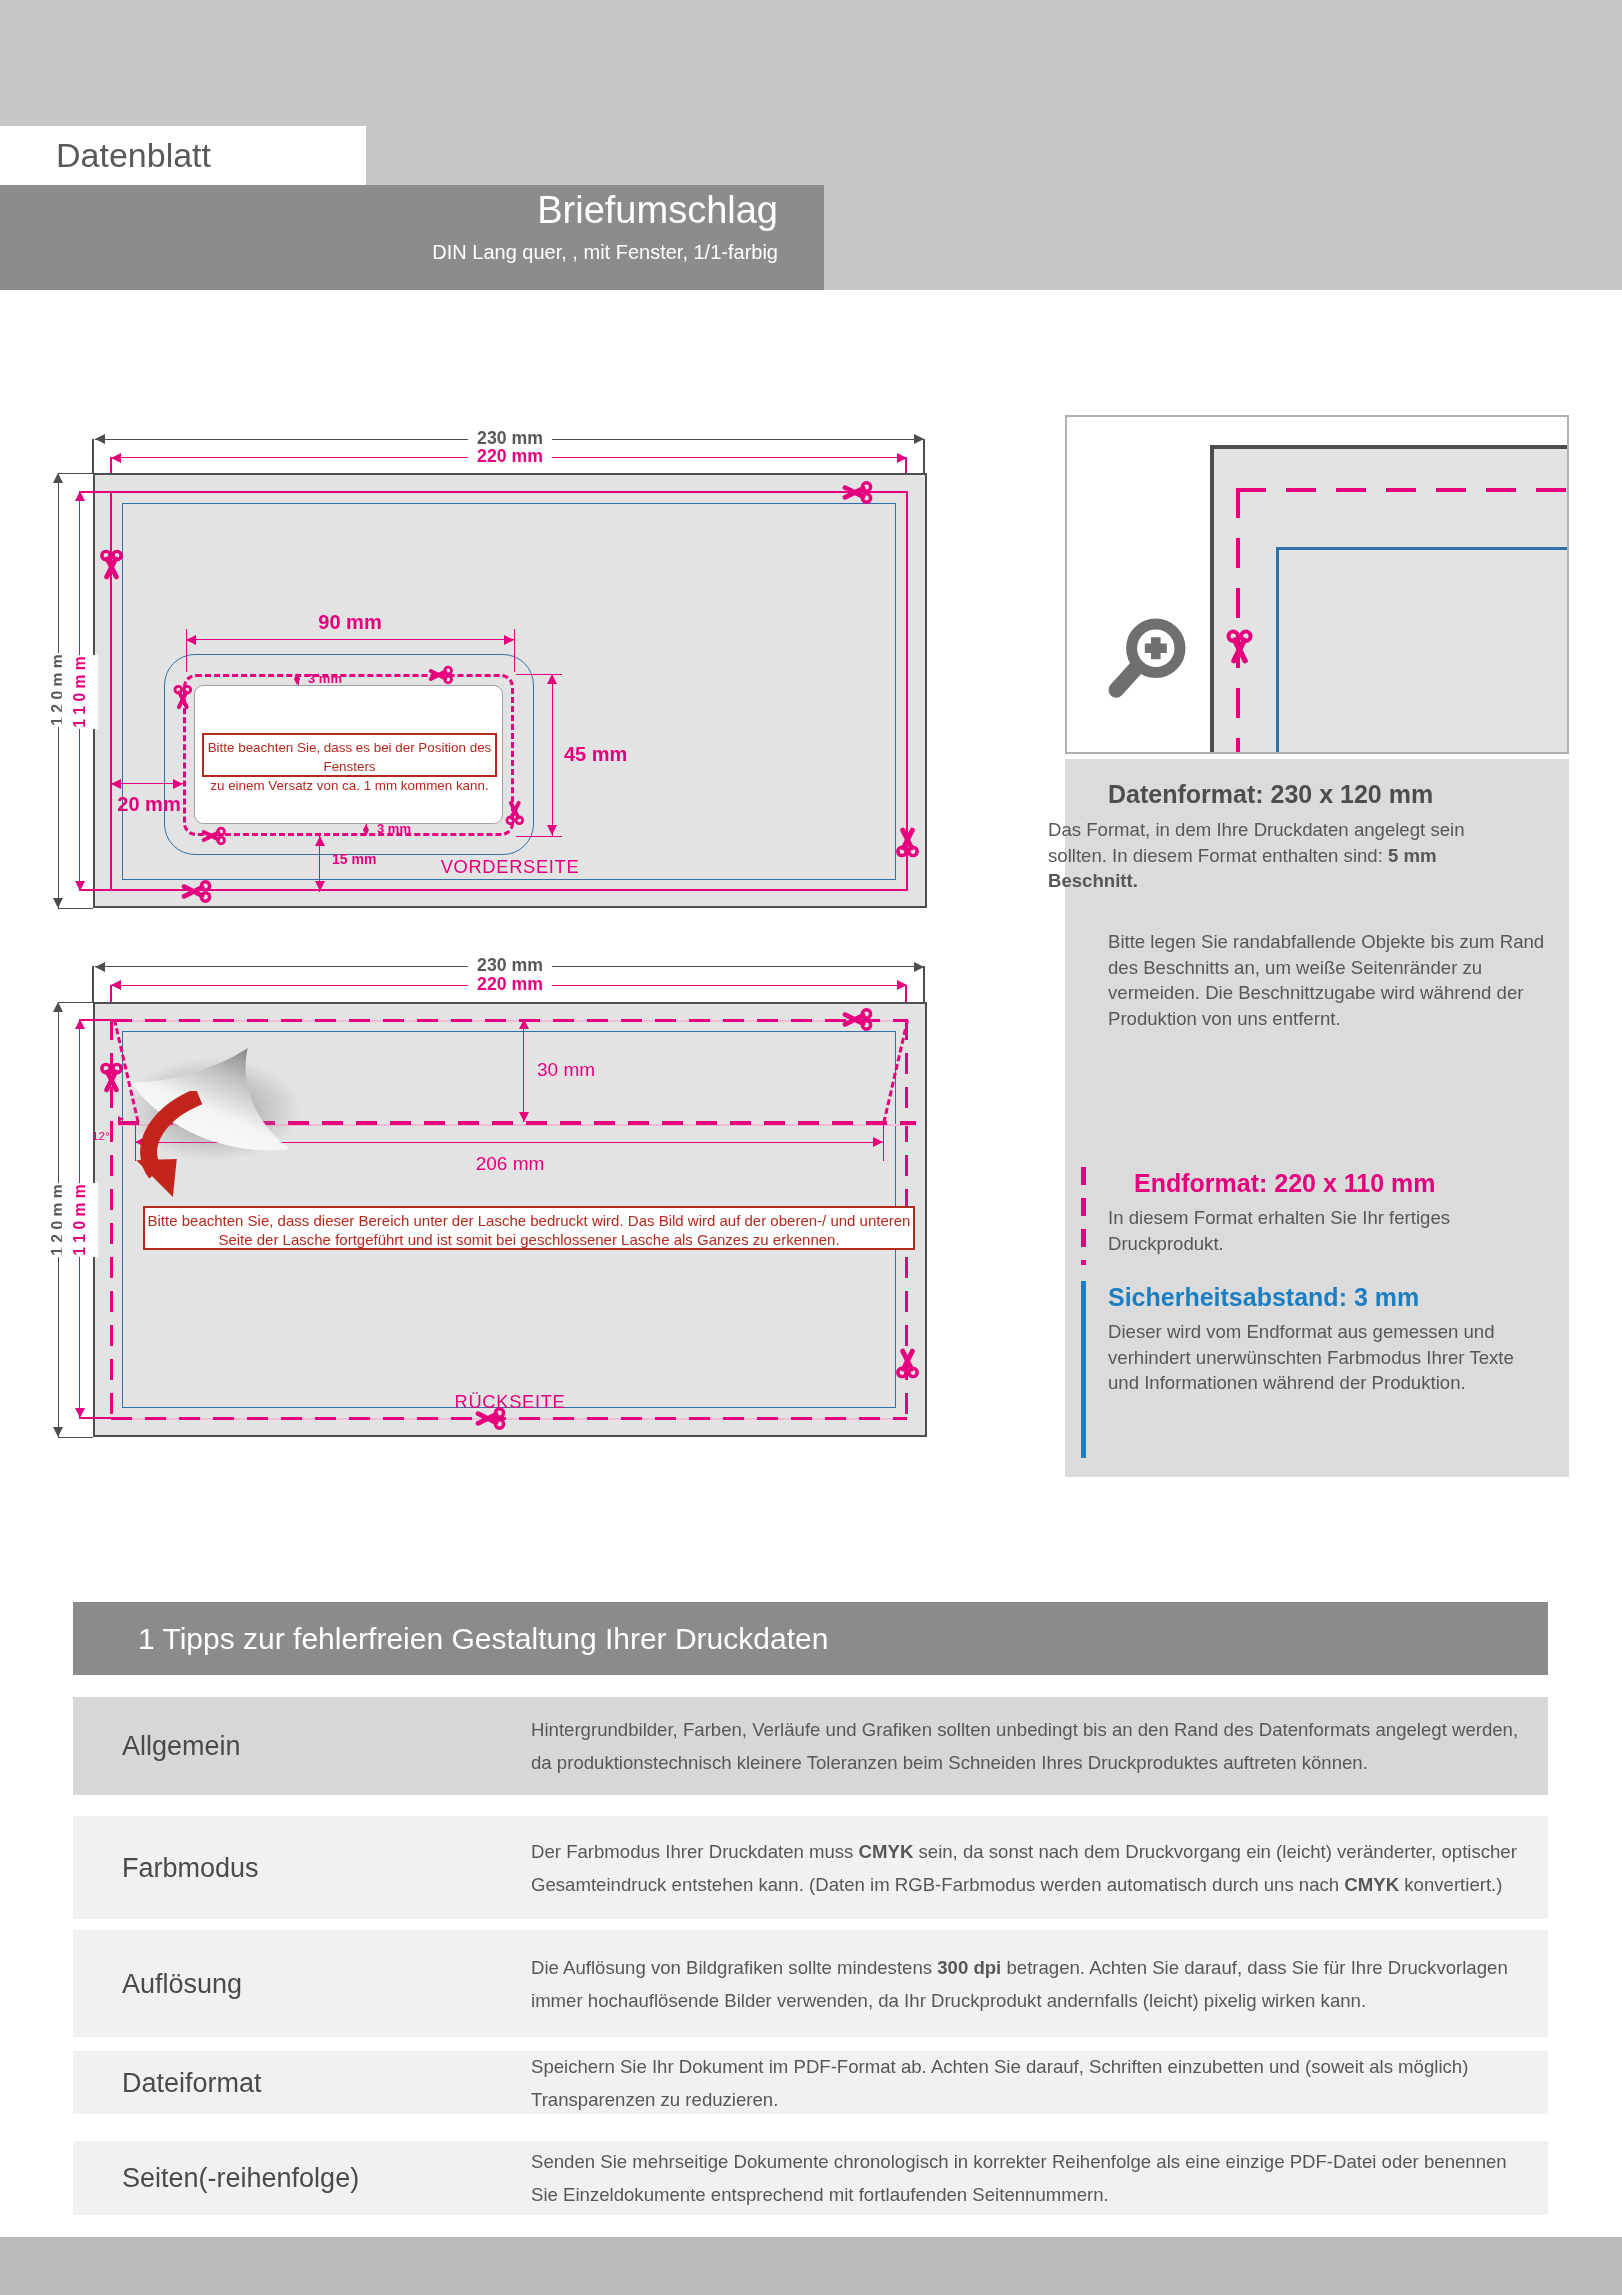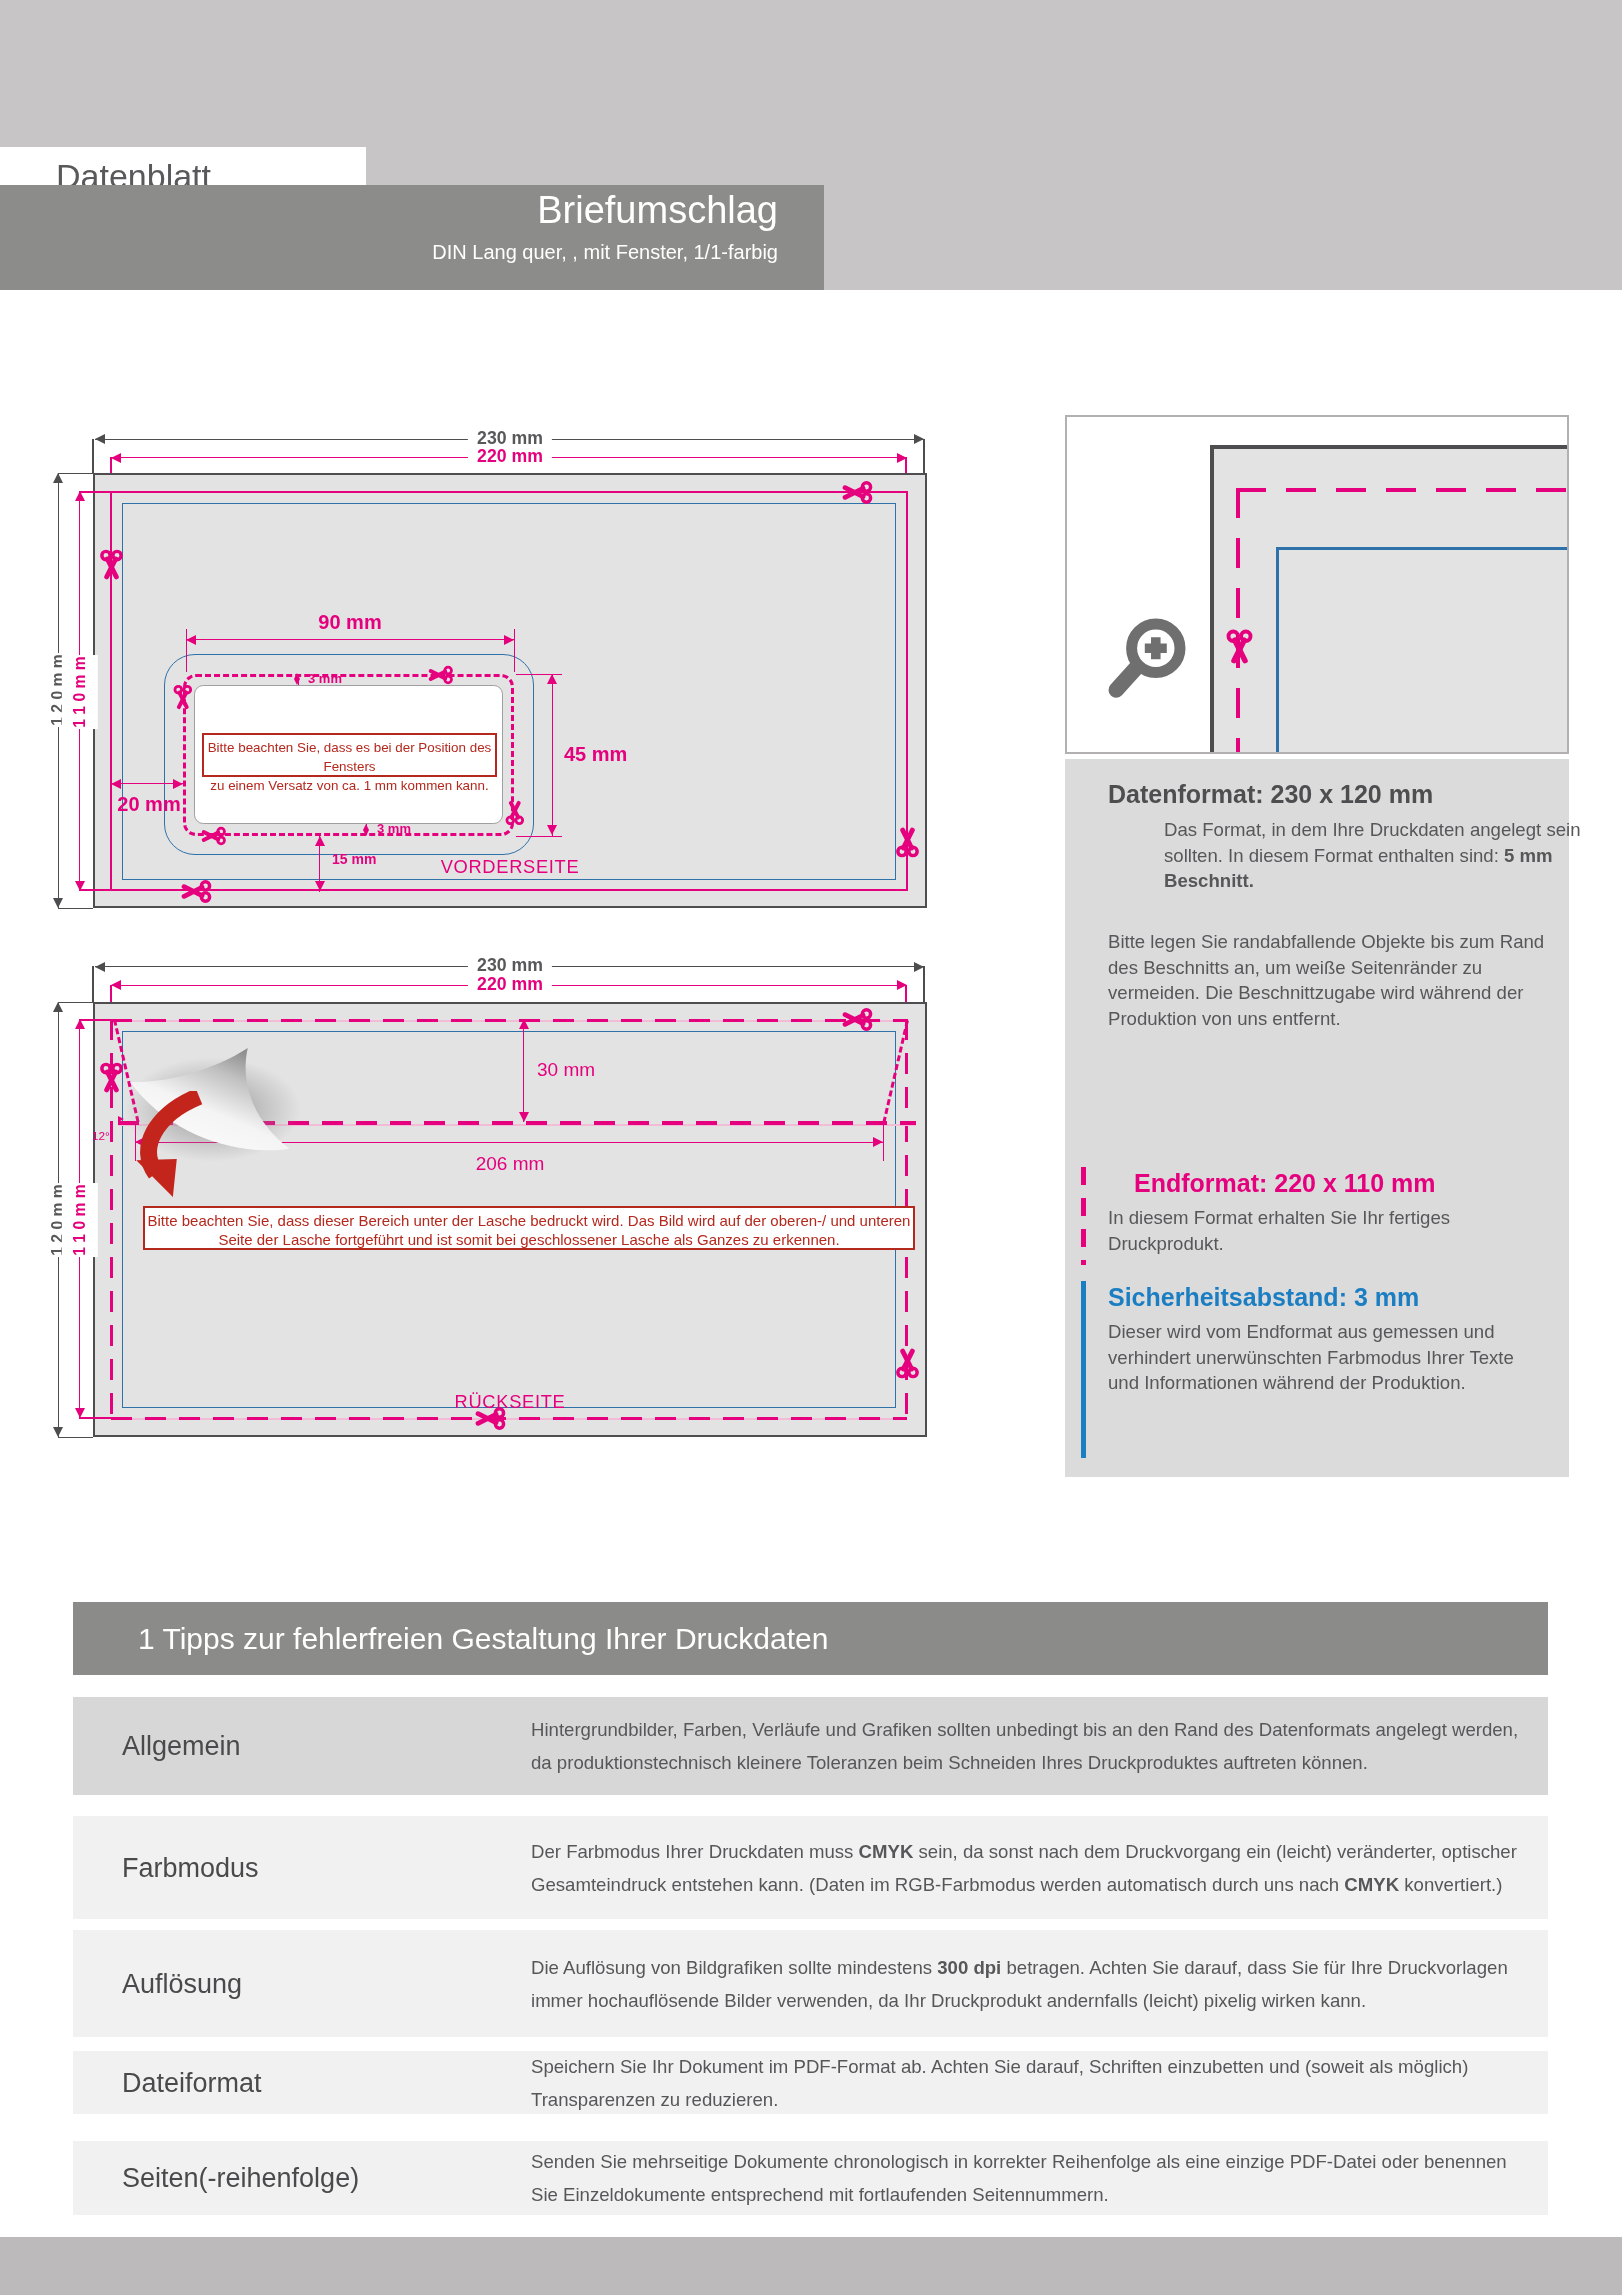--- a/index.html
+++ b/index.html
@@ -51,21 +51,21 @@
   .tiplabel{position:absolute;left:49px;top:50%;transform:translateY(-50%);font-size:27px;color:#4a4a4c;}
   .tiptext{position:absolute;left:458px;top:50%;transform:translateY(-50%);width:1001px;font-size:18.6px;line-height:33px;color:#57575a;}
   b{font-weight:bold;}
 </style>
 </head>
 <body>
 
 <div class="page">
 
   <div class="abs" style="left:0;top:0;width:1623px;height:290px;background:#c7c5c5;"></div>
-  <div class="abs" style="left:0;top:126px;width:366px;height:59px;background:#ffffff;margin-top:21px;">
+  <div class="abs" style="left:0;top:126px;width:366px;height:59px;background:#ffffff;">
     <div style="position:absolute;left:56px;top:0;line-height:59px;font-size:34px;color:#59595b;">Datenblatt</div>
   </div>
   <div class="abs" style="left:0;top:185px;width:824px;height:105px;background:#8c8c8a;">
     <div style="position:absolute;right:46px;top:3.9px;font-size:38px;color:#ffffff;">Briefumschlag</div>
     <div style="position:absolute;right:46px;top:56px;font-size:20px;color:#ffffff;">DIN Lang quer, , mit Fenster, 1/1-farbig</div>
   </div>
 
   <div class="hl gry" style="left:95px;top:439px;width:830px;"></div>
   <div class="ah l gry" style="left:95px;top:434px;"></div>
   <div class="ah r gry" style="left:914px;top:434px;"></div>
@@ -353,21 +353,21 @@
       <svg width="88" height="88" viewBox="0 0 120 120">
         <circle cx="72" cy="48" r="33" fill="#ffffff" stroke="#6f6f6f" stroke-width="15"></circle>
         <path d="M72 33 v30 M57 48 h30" stroke="#6f6f6f" stroke-width="13"></path>
         <path d="M46 74 L18 105" stroke="#6f6f6f" stroke-width="21" stroke-linecap="round"></path>
       </svg>
     </div>
   </div>
 
   <div class="abs" style="left:1065px;top:759px;width:504px;height:718px;background:#dcdbdb;"></div>
   <div class="ptitle" style="left:1108px;top:780px;color:#4e4e50;">Datenformat: 230 x 120 mm</div>
-  <div class="pbody" style="left:1164px;top:817px;">Das Format, in dem Ihre Druckdaten angelegt sein sollten. In diesem Format enthalten sind: <b>5 mm Beschnitt.</b></div>
+  <div class="pbody" style="left:1048px;top:817px;">Das Format, in dem Ihre Druckdaten angelegt sein sollten. In diesem Format enthalten sind: <b>5 mm Beschnitt.</b></div>
   <div class="pbody" style="left:1108px;top:929px;">Bitte legen Sie randabfallende Objekte bis zum Rand des Beschnitts an, um weiße Seitenränder zu vermeiden. Die Beschnitt­zugabe wird während der Produktion von uns entfernt.</div>
   <div class="abs dashV mag" style="left:1081px;top:1167px;width:5.2px;height:98px;background-image:repeating-linear-gradient(180deg,currentColor 0 18.3px,rgba(0,0,0,0) 18.3px 31px);"></div>
   <div class="ptitle mag" style="left:1134px;top:1169px;">Endformat: 220 x 110 mm</div>
   <div class="pbody" style="left:1108px;top:1205px;">In diesem Format erhalten Sie Ihr fertiges Druckprodukt.</div>
   <div class="abs" style="left:1081px;top:1281px;width:5.2px;height:177px;background:#1b7ec2;"></div>
   <div class="ptitle" style="left:1108px;top:1283px;color:#1b7ec2;">Sicherheitsabstand: 3 mm</div>
   <div class="pbody" style="left:1108px;top:1319px;">Dieser wird vom Endformat aus gemessen und verhindert unerwünschten Farbmodus Ihrer Texte und Informationen während der Produktion.</div>
 
   <div class="abs" style="left:73px;top:1602px;width:1475px;height:73px;background:#8b8b89;">
     <div style="position:absolute;left:65px;top:50%;transform:translateY(-50%);font-size:30px;color:#ffffff;">1 Tipps zur fehlerfreien Gestaltung Ihrer Druckdaten</div>

